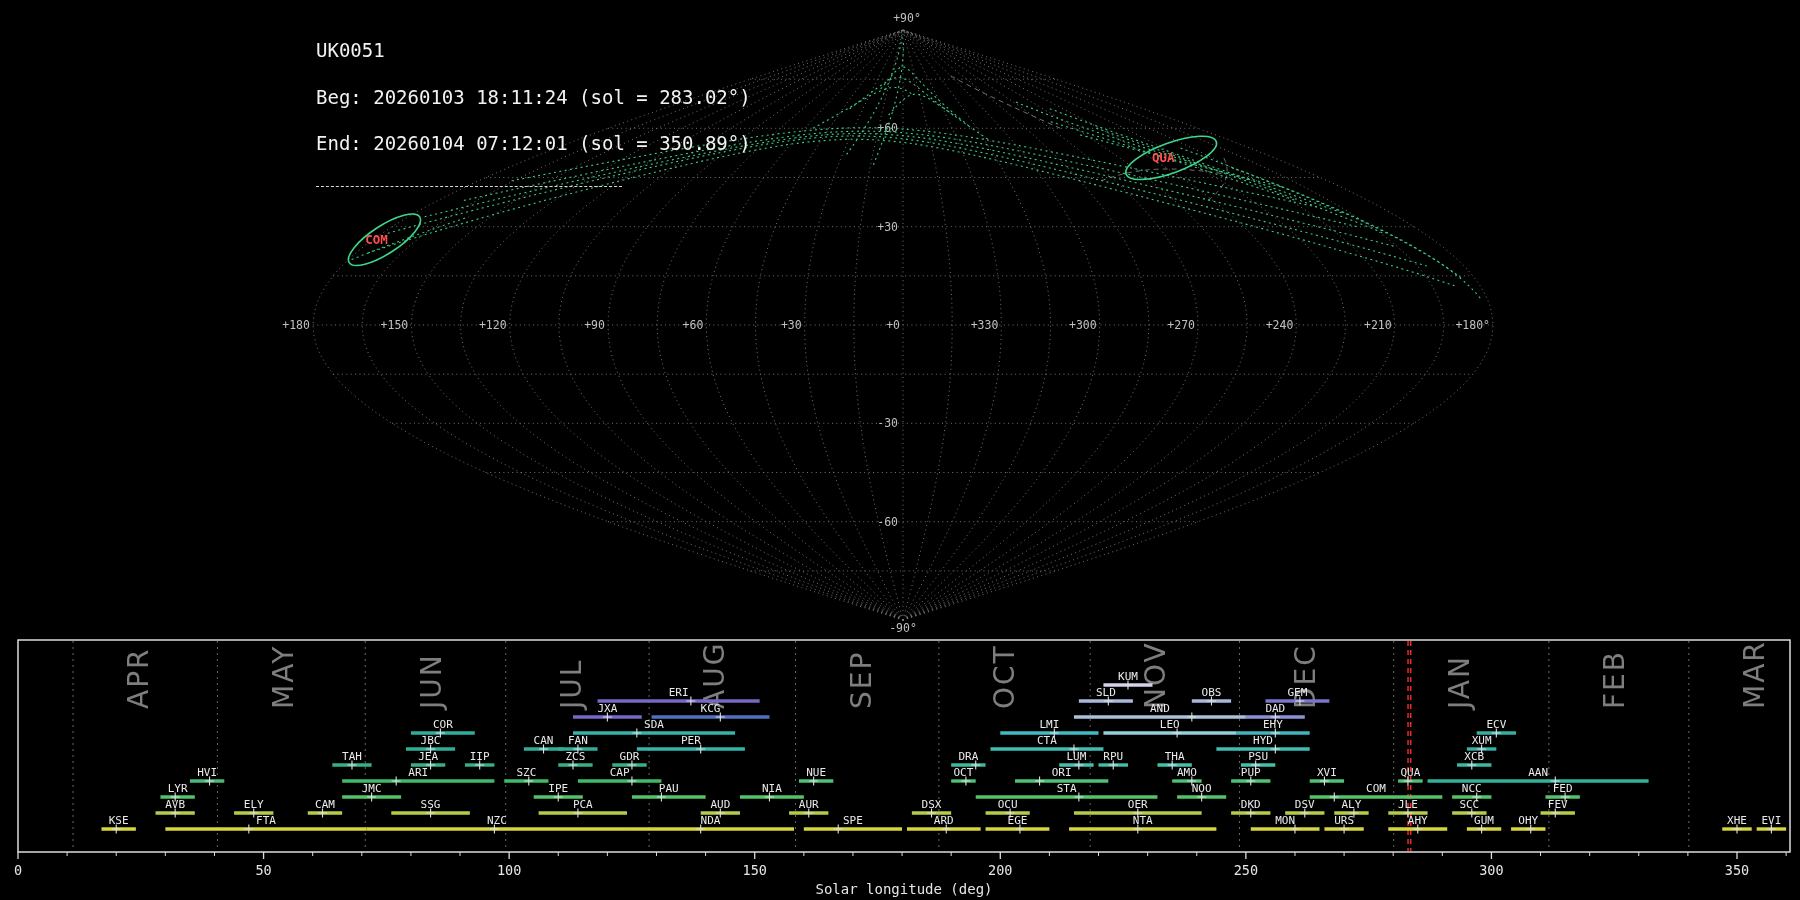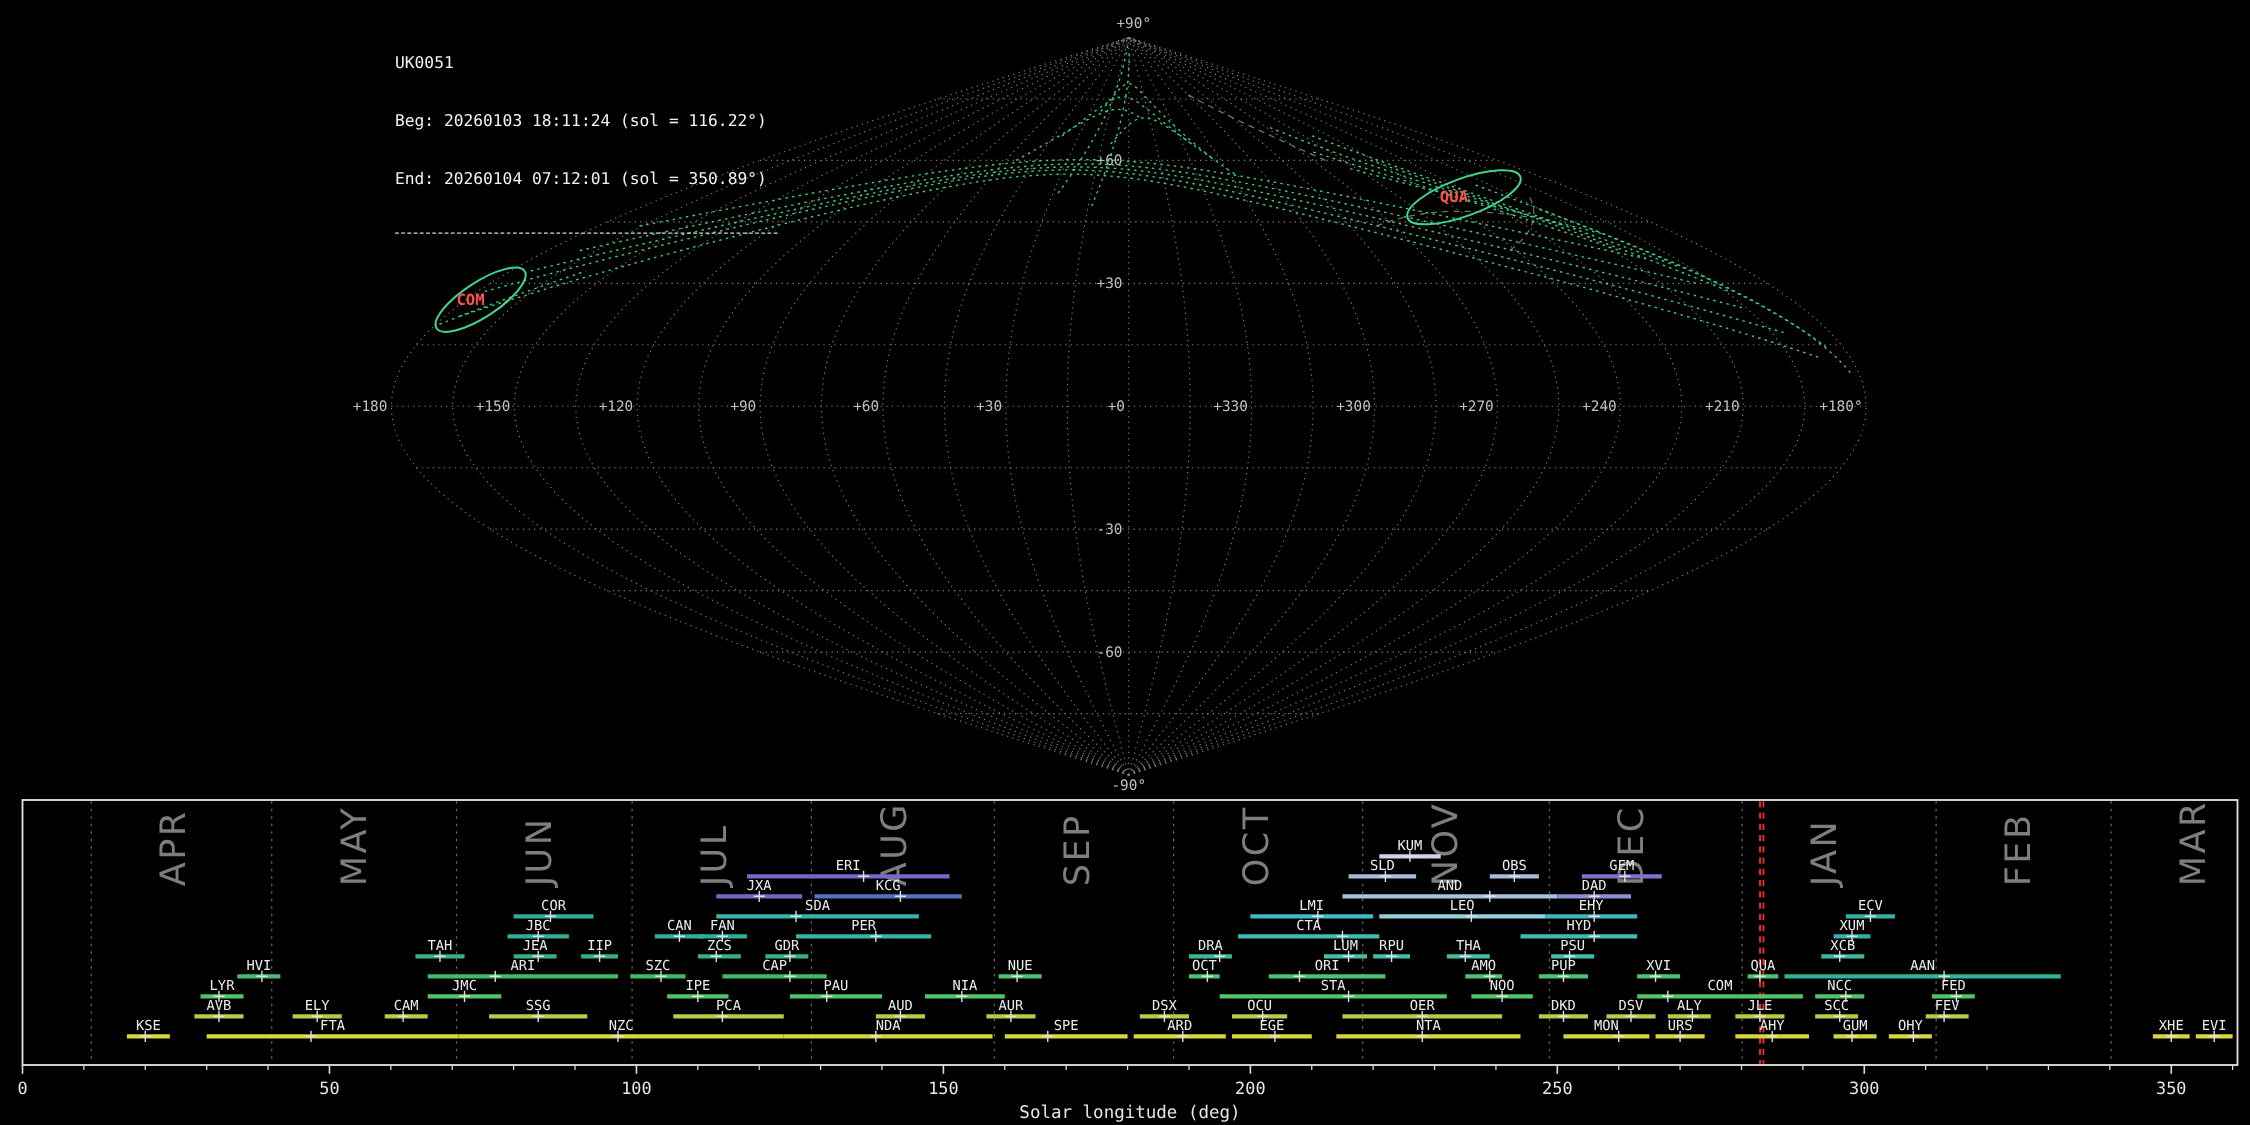--- a/index.html
+++ b/index.html
@@ -1,33 +1,33 @@
 <!DOCTYPE html>
 <html><head>
 <meta charset="utf-8">
 <style>
   html,body{margin:0;padding:0;background:#000;width:1800px;height:900px;overflow:hidden;}
   .stage{position:relative;width:1800px;height:900px;background:#000;
          font-family:"DejaVu Sans Mono",monospace;color:#ededed;}
   #skymap{position:absolute;left:0;top:0;}
   #timeline{position:absolute;left:0;top:639px;}
-  .header-block{position:absolute;left:316px;top:12px;font-size:13px;line-height:15.5px;
+  .header-block{position:absolute;left:316px;top:12px;font-size:19px;line-height:15.5px;
                 color:#f2f2f2;z-index:5;white-space:pre;}
   .sep{border-top:1px dashed #d8d8d8;width:306px;margin:3px 0 4px 0;}
   svg text{font-family:"DejaVu Sans Mono",monospace;}
   svg text.month{font-family:"DejaVu Sans",sans-serif;}
 </style>
 </head>
 <body>
 
 <div class="stage">
 
   <div class="header-block">
     <div>UK0051</div>
-    <div>Beg: 20260103 18:11:24 (sol = 116.22°)</div>
+    <div>Beg: 20260103 18:11:24 (sol = 283.02°)</div>
     <div>End: 20260104 07:12:01 (sol = 350.89°)</div>
     <div class="sep"></div>
   </div>
 
   <svg id="skymap" width="1800" height="639" viewBox="0 0 1800 639">
       <g stroke="#b5b5b5" stroke-width="0.9" fill="none" stroke-dasharray="1 3.4" opacity="0.7">
         <polyline points="750.3,570.9 753.7,570.9 757.1,570.9 760.5,570.9 763.9,570.9 767.3,570.9 770.6,570.9 774.0,570.9 777.4,570.9 780.8,570.9 784.2,570.9 787.6,570.9 791.0,570.9 794.4,570.9 797.8,570.9 801.2,570.9 804.6,570.9 808.0,570.9 811.4,570.9 814.8,570.9 818.2,570.9 821.6,570.9 824.9,570.9 828.3,570.9 831.7,570.9 835.1,570.9 838.5,570.9 841.9,570.9 845.3,570.9 848.7,570.9 852.1,570.9 855.5,570.9 858.9,570.9 862.3,570.9 865.7,570.9 869.1,570.9 872.5,570.9 875.9,570.9 879.2,570.9 882.6,570.9 886.0,570.9 889.4,570.9 892.8,570.9 896.2,570.9 899.6,570.9 903.0,570.9 906.4,570.9 909.8,570.9 913.2,570.9 916.6,570.9 920.0,570.9 923.4,570.9 926.8,570.9 930.1,570.9 933.5,570.9 936.9,570.9 940.3,570.9 943.7,570.9 947.1,570.9 950.5,570.9 953.9,570.9 957.3,570.9 960.7,570.9 964.1,570.9 967.5,570.9 970.9,570.9 974.3,570.9 977.7,570.9 981.1,570.9 984.4,570.9 987.8,570.9 991.2,570.9 994.6,570.9 998.0,570.9 1001.4,570.9 1004.8,570.9 1008.2,570.9 1011.6,570.9 1015.0,570.9 1018.4,570.9 1021.8,570.9 1025.2,570.9 1028.6,570.9 1032.0,570.9 1035.4,570.9 1038.7,570.9 1042.1,570.9 1045.5,570.9 1048.9,570.9 1052.3,570.9 1055.7,570.9"></polyline>
         <polyline points="608.0,521.7 614.5,521.7 621.1,521.7 627.6,521.7 634.2,521.7 640.8,521.7 647.3,521.7 653.9,521.7 660.4,521.7 667.0,521.7 673.5,521.7 680.1,521.7 686.7,521.7 693.2,521.7 699.8,521.7 706.3,521.7 712.9,521.7 719.4,521.7 726.0,521.7 732.5,521.7 739.1,521.7 745.7,521.7 752.2,521.7 758.8,521.7 765.3,521.7 771.9,521.7 778.4,521.7 785.0,521.7 791.5,521.7 798.1,521.7 804.7,521.7 811.2,521.7 817.8,521.7 824.3,521.7 830.9,521.7 837.4,521.7 844.0,521.7 850.6,521.7 857.1,521.7 863.7,521.7 870.2,521.7 876.8,521.7 883.3,521.7 889.9,521.7 896.4,521.7 903.0,521.7 909.6,521.7 916.1,521.7 922.7,521.7 929.2,521.7 935.8,521.7 942.3,521.7 948.9,521.7 955.4,521.7 962.0,521.7 968.6,521.7 975.1,521.7 981.7,521.7 988.2,521.7 994.8,521.7 1001.3,521.7 1007.9,521.7 1014.5,521.7 1021.0,521.7 1027.6,521.7 1034.1,521.7 1040.7,521.7 1047.2,521.7 1053.8,521.7 1060.3,521.7 1066.9,521.7 1073.5,521.7 1080.0,521.7 1086.6,521.7 1093.1,521.7 1099.7,521.7 1106.2,521.7 1112.8,521.7 1119.3,521.7 1125.9,521.7 1132.5,521.7 1139.0,521.7 1145.6,521.7 1152.1,521.7 1158.7,521.7 1165.2,521.7 1171.8,521.7 1178.4,521.7 1184.9,521.7 1191.5,521.7 1198.0,521.7"></polyline>
         <polyline points="485.8,472.5 495.1,472.5 504.3,472.5 513.6,472.5 522.9,472.5 532.1,472.5 541.4,472.5 550.7,472.5 560.0,472.5 569.2,472.5 578.5,472.5 587.8,472.5 597.0,472.5 606.3,472.5 615.6,472.5 624.9,472.5 634.1,472.5 643.4,472.5 652.7,472.5 661.9,472.5 671.2,472.5 680.5,472.5 689.8,472.5 699.0,472.5 708.3,472.5 717.6,472.5 726.8,472.5 736.1,472.5 745.4,472.5 754.7,472.5 763.9,472.5 773.2,472.5 782.5,472.5 791.7,472.5 801.0,472.5 810.3,472.5 819.6,472.5 828.8,472.5 838.1,472.5 847.4,472.5 856.6,472.5 865.9,472.5 875.2,472.5 884.5,472.5 893.7,472.5 903.0,472.5 912.3,472.5 921.5,472.5 930.8,472.5 940.1,472.5 949.4,472.5 958.6,472.5 967.9,472.5 977.2,472.5 986.4,472.5 995.7,472.5 1005.0,472.5 1014.3,472.5 1023.5,472.5 1032.8,472.5 1042.1,472.5 1051.3,472.5 1060.6,472.5 1069.9,472.5 1079.2,472.5 1088.4,472.5 1097.7,472.5 1107.0,472.5 1116.2,472.5 1125.5,472.5 1134.8,472.5 1144.1,472.5 1153.3,472.5 1162.6,472.5 1171.9,472.5 1181.1,472.5 1190.4,472.5 1199.7,472.5 1209.0,472.5 1218.2,472.5 1227.5,472.5 1236.8,472.5 1246.0,472.5 1255.3,472.5 1264.6,472.5 1273.9,472.5 1283.1,472.5 1292.4,472.5 1301.7,472.5 1310.9,472.5 1320.2,472.5"></polyline>
         <polyline points="392.0,423.3 403.4,423.3 414.7,423.3 426.1,423.3 437.4,423.3 448.8,423.3 460.1,423.3 471.5,423.3 482.9,423.3 494.2,423.3 505.6,423.3 516.9,423.3 528.3,423.3 539.6,423.3 551.0,423.3 562.3,423.3 573.7,423.3 585.1,423.3 596.4,423.3 607.8,423.3 619.1,423.3 630.5,423.3 641.8,423.3 653.2,423.3 664.5,423.3 675.9,423.3 687.2,423.3 698.6,423.3 710.0,423.3 721.3,423.3 732.7,423.3 744.0,423.3 755.4,423.3 766.7,423.3 778.1,423.3 789.4,423.3 800.8,423.3 812.2,423.3 823.5,423.3 834.9,423.3 846.2,423.3 857.6,423.3 868.9,423.3 880.3,423.3 891.6,423.3 903.0,423.3 914.4,423.3 925.7,423.3 937.1,423.3 948.4,423.3 959.8,423.3 971.1,423.3 982.5,423.3 993.8,423.3 1005.2,423.3 1016.6,423.3 1027.9,423.3 1039.3,423.3 1050.6,423.3 1062.0,423.3 1073.3,423.3 1084.7,423.3 1096.0,423.3 1107.4,423.3 1118.8,423.3 1130.1,423.3 1141.5,423.3 1152.8,423.3 1164.2,423.3 1175.5,423.3 1186.9,423.3 1198.2,423.3 1209.6,423.3 1220.9,423.3 1232.3,423.3 1243.7,423.3 1255.0,423.3 1266.4,423.3 1277.7,423.3 1289.1,423.3 1300.4,423.3 1311.8,423.3 1323.1,423.3 1334.5,423.3 1345.9,423.3 1357.2,423.3 1368.6,423.3 1379.9,423.3 1391.3,423.3 1402.6,423.3 1414.0,423.3"></polyline>

